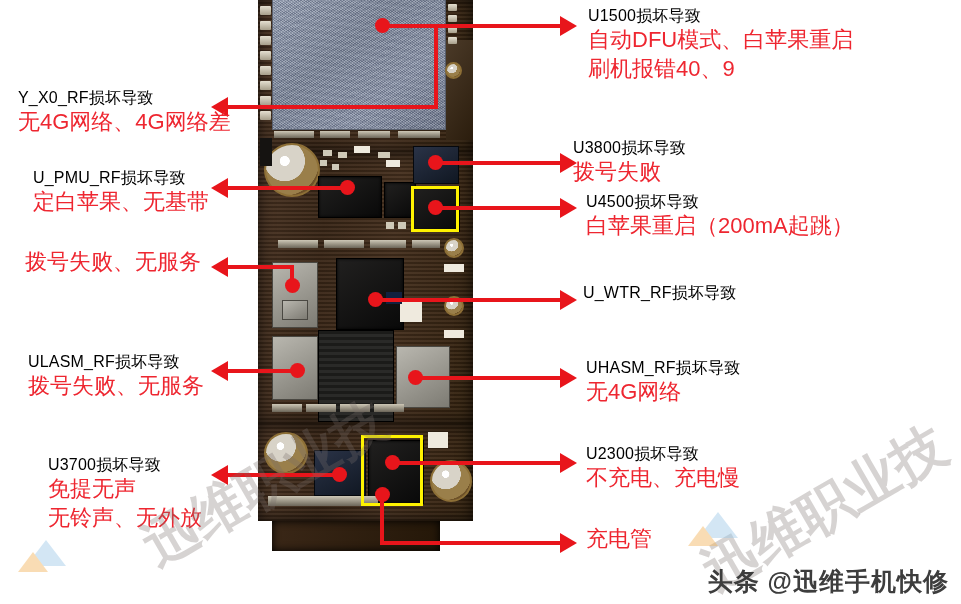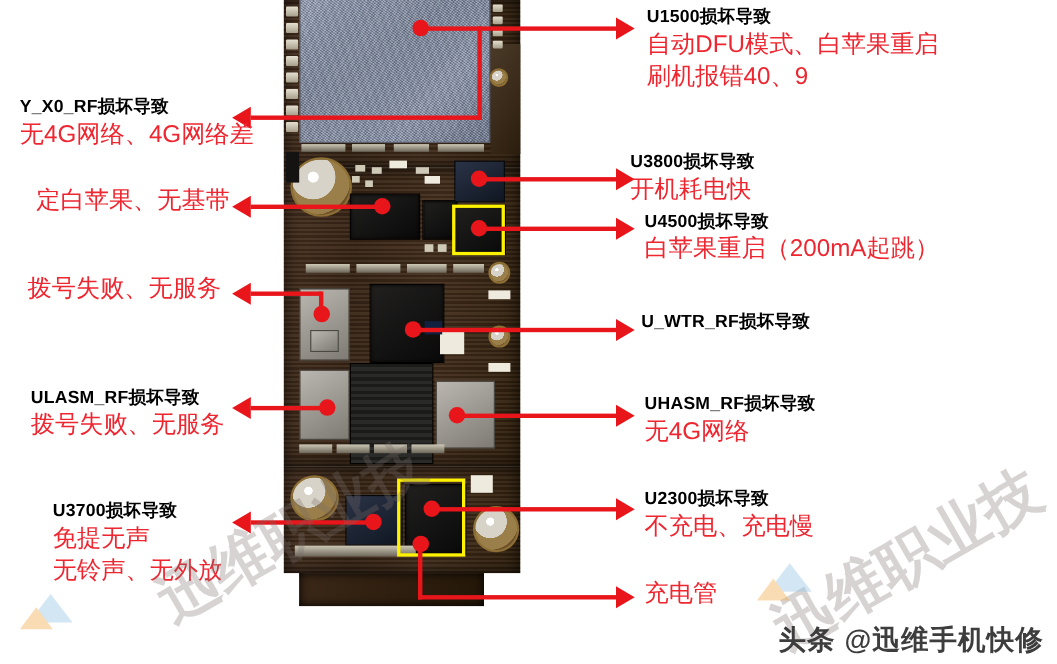--- a/index.html
+++ b/index.html
@@ -51,21 +51,21 @@
   .lead{position:absolute;background:#e8151b;height:4px;}
   .leadv{position:absolute;background:#e8151b;width:4px;}
   .dot{position:absolute;width:15px;height:15px;border-radius:50%;background:#e8151b;}
   .arrowL{position:absolute;width:0;height:0;border-top:10px solid transparent;
       border-bottom:10px solid transparent;border-right:17px solid #e8151b;}
   .arrowR{position:absolute;width:0;height:0;border-top:10px solid transparent;
       border-bottom:10px solid transparent;border-left:17px solid #e8151b;}
 
   
   .lbl{position:absolute;white-space:nowrap;line-height:1.28;}
-  .lbl .hd{color:#000;font-weight:bold;font-size:16px;letter-spacing:.2px;}
+  .lbl .hd{color:#000;font-weight:normal;font-size:16px;letter-spacing:.2px;}
   .lbl .sub{color:#ee2630;font-size:22px;font-weight:500;}
   .lbl.r{text-align:left;}
 
   
   .wm{position:absolute;color:rgba(120,110,105,.30);font-weight:bold;
       white-space:nowrap;pointer-events:none;
       transform:rotate(-30deg);transform-origin:left top;}
   #wm1{left:130px;top:520px;font-size:54px;}
   #wm2{left:690px;top:545px;font-size:54px;}
   .wmlogo{position:absolute;opacity:.45;}
@@ -216,20 +216,21 @@
 <div class="leadv" style="left:380px;top:493px;height:52px;"></div>
 <div class="lead" style="left:380px;top:541px;width:182px;"></div>
 <div class="arrowR" style="left:560px;top:533px;"></div>
 
 <div class="lbl" style="left:18px;top:88px;">
   <div class="hd">Y_X0_RF损坏导致</div>
   <div class="sub">无4G网络、4G网络差</div>
 </div>
 
 <div class="lbl" style="left:33px;top:168px;">
+  <div class="hd">U_PMU_RF损坏导致</div>
   <div class="sub">定白苹果、无基带</div>
 </div>
 
 <div class="lbl" style="left:25px;top:248px;">
   <div class="sub">拨号失败、无服务</div>
 </div>
 
 <div class="lbl" style="left:28px;top:352px;">
   <div class="hd">ULASM_RF损坏导致</div>
   <div class="sub">拨号失败、无服务</div>
@@ -242,21 +243,21 @@
 </div>
 
 <div class="lbl r" style="left:588px;top:6px;">
   <div class="hd">U1500损坏导致</div>
   <div class="sub">自动DFU模式、白苹果重启</div>
   <div class="sub">刷机报错40、9</div>
 </div>
 
 <div class="lbl r" style="left:573px;top:138px;">
   <div class="hd">U3800损坏导致</div>
-  <div class="sub">开机耗电快</div>
+  <div class="sub">拨号失败</div>
 </div>
 
 <div class="lbl r" style="left:586px;top:192px;">
   <div class="hd">U4500损坏导致</div>
   <div class="sub">白苹果重启（200mA起跳）</div>
 </div>
 
 <div class="lbl r" style="left:583px;top:283px;">
   <div class="hd">U_WTR_RF损坏导致</div>
 </div>

